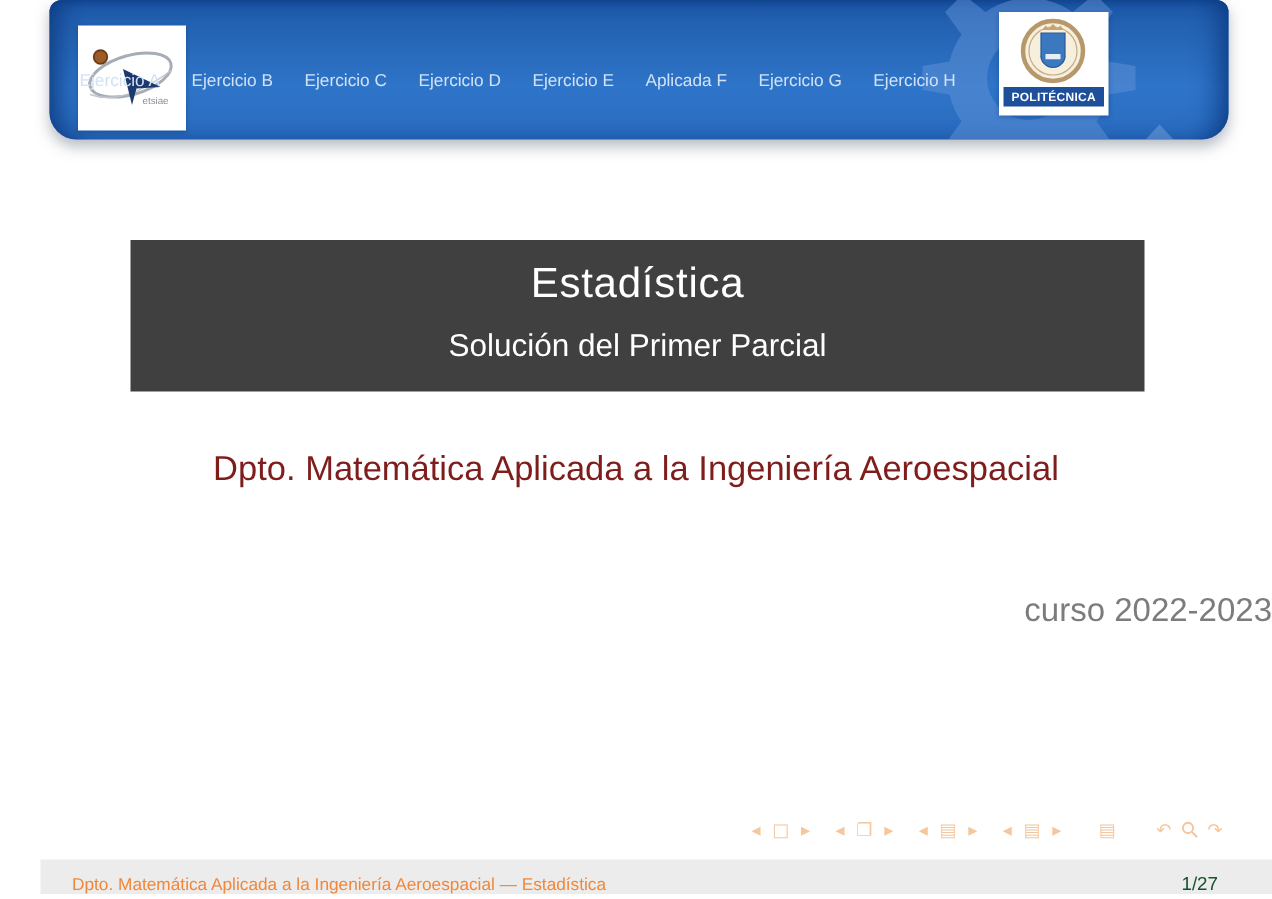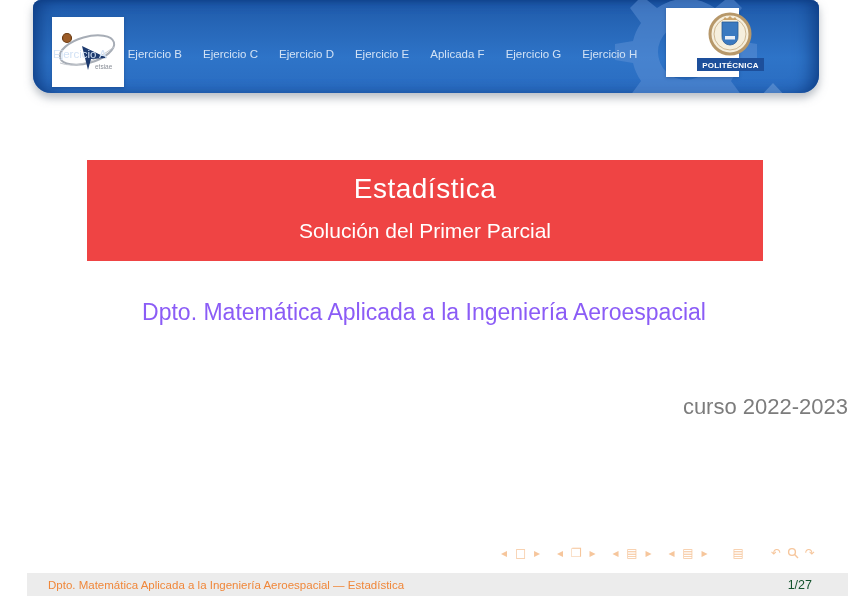--- a/index.html
+++ b/index.html
@@ -24,52 +24,52 @@
   .header-nav {
     position:absolute; top:3px; left:20px; display:flex; gap:21px;
     font-size:11.5px; color:#d2e2f5; white-space:nowrap; z-index:3;margin-top:45px;
   }
   .header-nav span { cursor:pointer; }
   .logo-box {
     position:absolute; background:#ffffff; z-index:2;
     box-shadow:0 1px 3px rgba(10,40,90,.35);
   }
   .logo-etsiae { left:19px; top:17px; width:72px; height:70px; }
-  .logo-upm    { left:633px; top:8px; width:73px; height:69px;padding-left:28px; }
+  .logo-upm    { left:633px; top:8px; width:73px; height:69px; }
 
   
   .title-box {
     position:absolute; left:87px; top:160px; width:676px; height:101px;
-    background:#ef4444; color:#ffffff; text-align:center;
+    background:#404040; color:#ffffff; text-align:center;
   }
   .title-box .title    { margin-top:13px; font-size:28px; font-weight:400; letter-spacing:.5px; }
   .title-box .subtitle { margin-top:14px; font-size:21px; font-weight:400; }
 
   
   .dept   { position:absolute; top:299px; left:0; width:100%; text-align:center;
-            font-size:23px; color:#8b5cf6; }
+            font-size:23px; color:#7f1d1d; }
   .course { position:absolute; top:394px; left:0; width:100%; text-align:right;
             font-size:22px; color:#7c7c7c; }
 
   
   .navsyms {
     position:absolute; top:545px; right:33px; display:flex; align-items:center;
     gap:15px; color:#f6c69c; font-size:12px;
     font-family:"DejaVu Sans", sans-serif; line-height:16px;
   }
   .navsyms .grp { letter-spacing:2px; cursor:pointer; white-space:nowrap; }
   .navsyms .lone { margin-left:8px; }
   .navsyms .tools { display:flex; align-items:center; gap:6px; margin-left:10px; }
   .navsyms .tools span { cursor:pointer; }
   .search-svg { display:inline-block; vertical-align:middle; cursor:pointer; }
 
   
   .footer {
     position:absolute; left:27px; right:0; top:573px; height:23px;
-    background:#ececec; display:flex; align-items:center;
+    background:#ececec; display:flex; align-items:flex-end;
     justify-content:space-between; padding:0 36px 0 21px;
   }
   .footer-left { font-size:11.5px; color:#f0873a; }
   .footer-page { font-size:12.5px; color:#14532d; }
 </style>
 </head>
 <body>
 
 <div class="slide">
 

